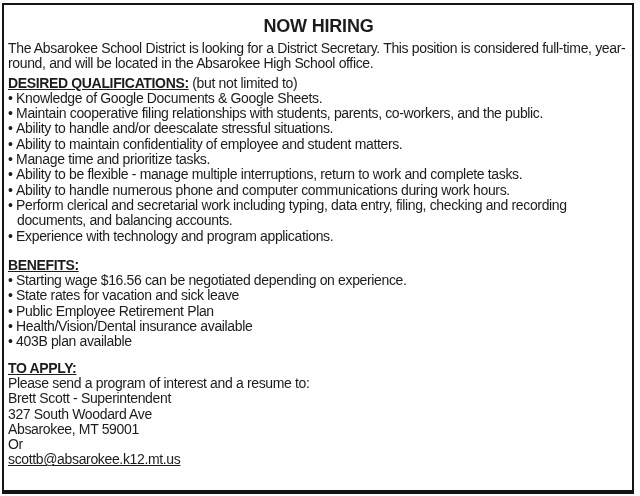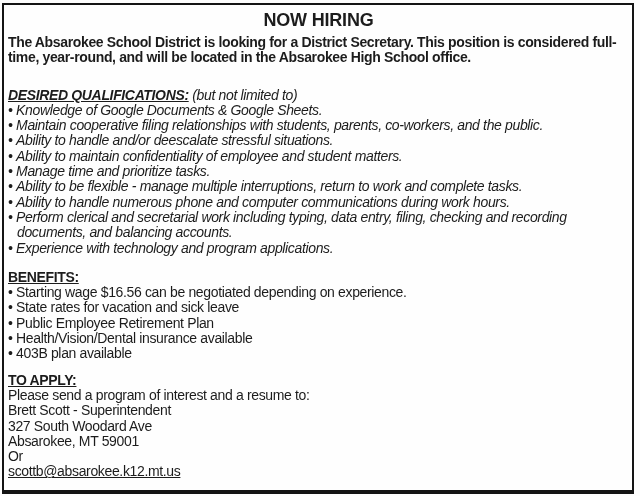--- a/index.html
+++ b/index.html
@@ -21,39 +21,38 @@
     padding: 3px 6px 2px 2px;
     background: #fdfdfd;
   }
   .ad {
     box-sizing: border-box;
     width: 100%;
     height: 100%;
     border: 2px solid #141414;
     border-bottom-width: 4px;
     background: #fefefe;
-    padding: 4px 3px 0 4px;
+    padding: 10px 3px 0 4px;
     font-size: 14px;
     line-height: 15.3px;
     letter-spacing: -0.35px;
     overflow: hidden;
   }
   .title {
     text-align: center;
     font-weight: bold;
     font-size: 18px;
     line-height: 19px;
     margin-top: 2px;
     letter-spacing: -0.2px;
   }
   .intro {
     margin-top: 5px;
-    font-weight: bold;
   }
-  .section-q { margin-top: 22px; font-style: italic; }
+  .section-q { margin-top: 4px; }
   .section-b { margin-top: 14px; }
   .section-a { margin-top: 11px; }
   .heading {
     font-weight: bold;
     text-decoration: underline;
   }
   .heading-note {
     font-weight: normal;
     text-decoration: none;
   }

